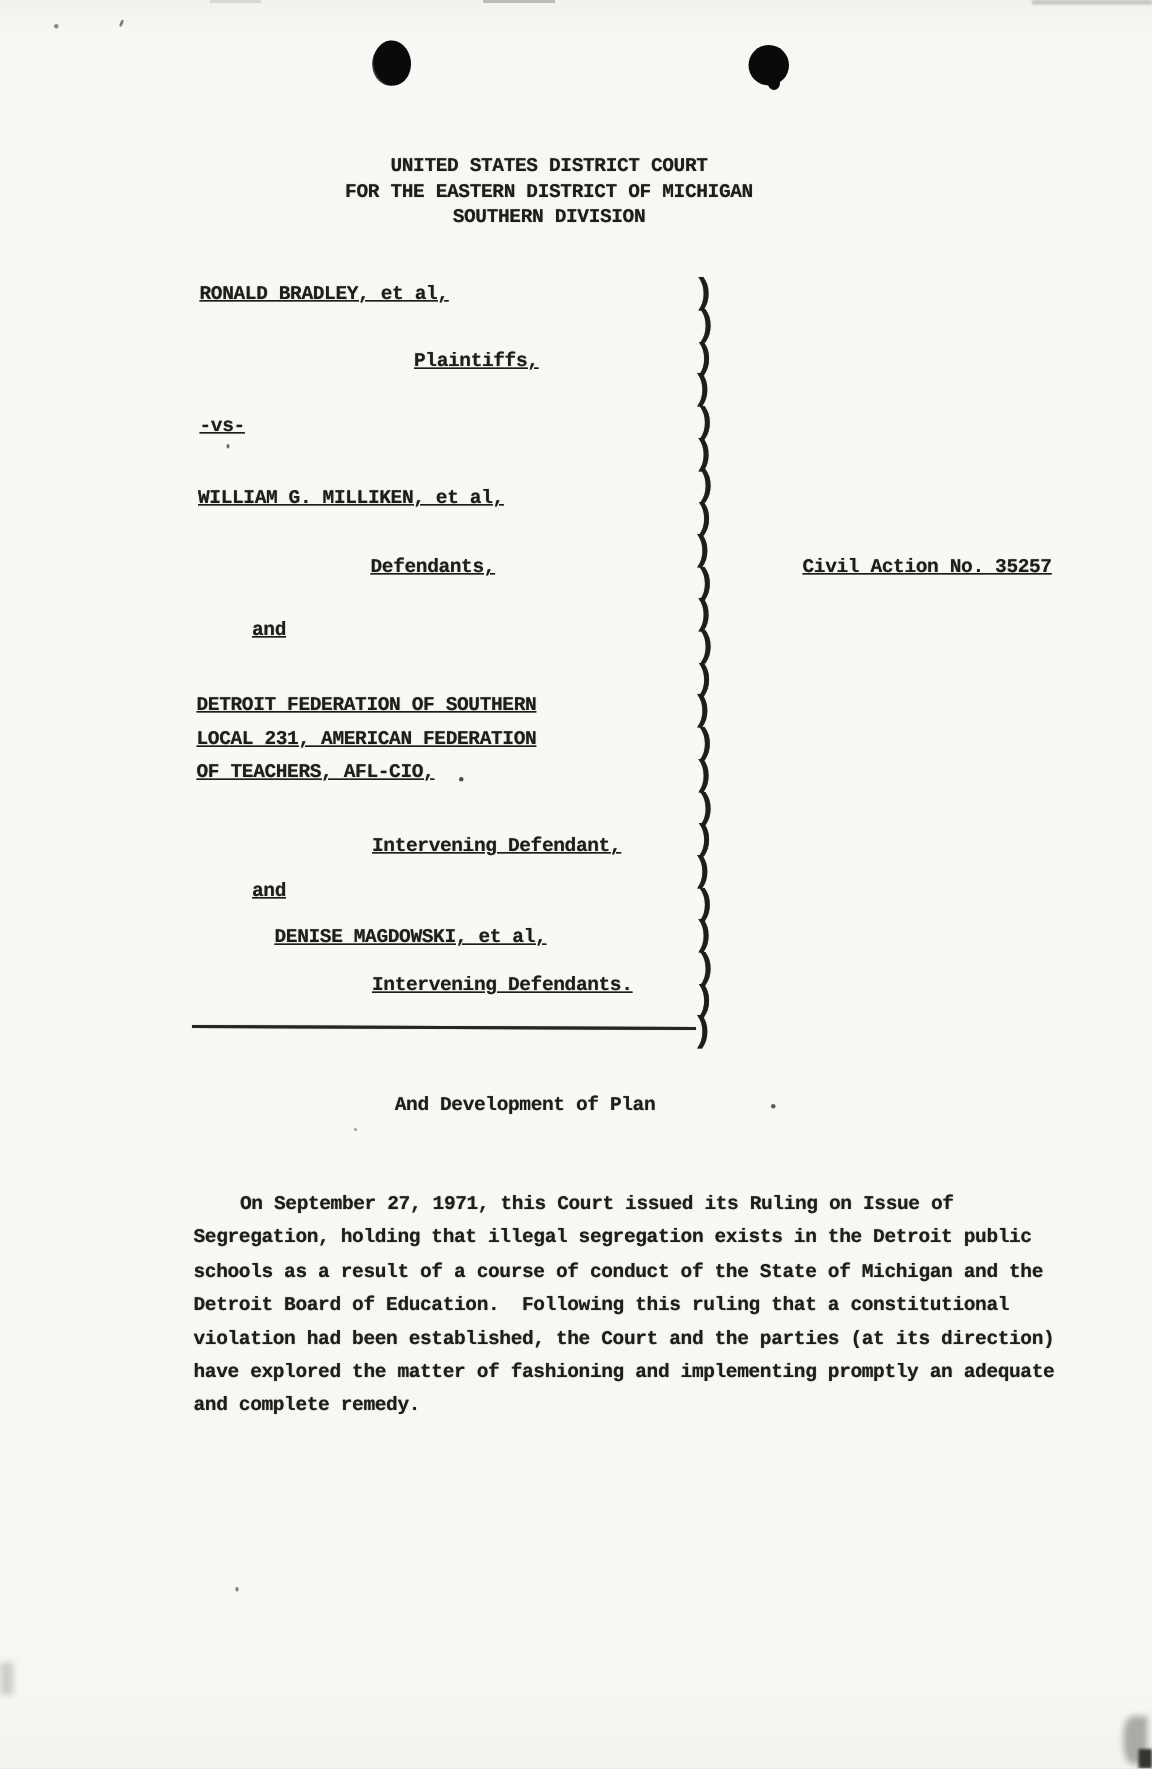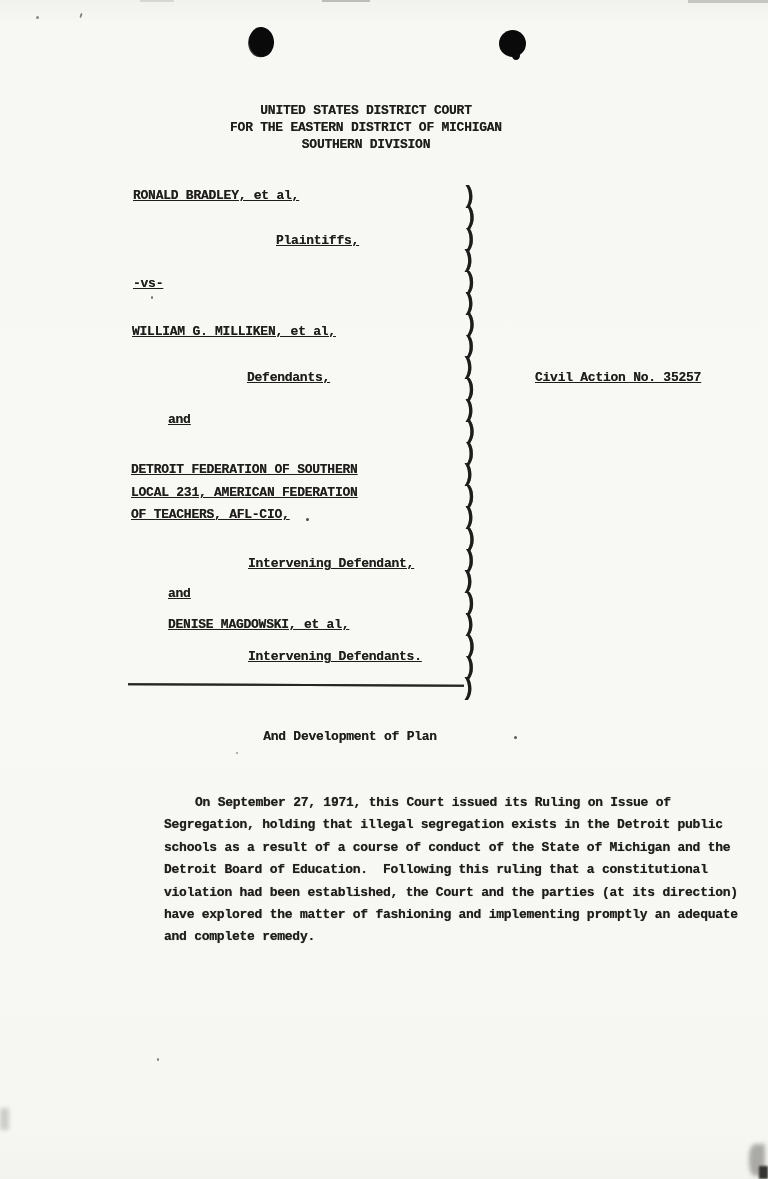--- a/index.html
+++ b/index.html
@@ -22,21 +22,21 @@
   .hole-right{left:499px;top:30px;width:27px;height:27px;}
   .hole-right::after{content:"";position:absolute;left:13px;top:21px;width:8px;height:9px;background:#0a0a0a;border-radius:50%;}
   .court-header{position:absolute;left:166px;top:102px;width:400px;text-align:center;line-height:17.2px;}
   .court-header div{white-space:pre;text-shadow:0 0 0.6px rgba(25,24,22,0.65);}
   .paren-col{position:absolute;left:462px;top:186px;display:flex;flex-direction:column;}
   .paren{font-size:24px;line-height:21.4px;font-weight:700;text-shadow:0 0 0.5px rgba(20,20,20,0.6);}
   .caption-rule{position:absolute;left:128px;top:684px;width:336px;height:2px;background:#262522;transform:rotate(0.25deg);box-shadow:0 0 0.5px rgba(30,30,28,0.8);}
   .doc-title{position:absolute;left:150px;top:727px;width:400px;text-align:center;line-height:19px;}
   .doc-title div{white-space:pre;text-shadow:0 0 0.6px rgba(25,24,22,0.65);}
   .body-para{position:absolute;left:129px;top:792px;line-height:22.4px;}
-  .body-para div{white-space:pre;text-shadow:0 0 0.7px rgba(25,24,22,0.7);margin-left:35px;}
+  .body-para div{white-space:pre;text-shadow:0 0 0.7px rgba(25,24,22,0.7);}
   .body-para .indent{padding-left:31px;}
   .speck{position:absolute;border-radius:50%;}
   .sp1{left:36px;top:16px;width:3px;height:3px;background:#8a8a86;}
   .sp2{left:80px;top:13px;width:2px;height:5px;background:#7d7d79;transform:rotate(20deg);}
   .sp3{left:151px;top:296px;width:2px;height:3px;background:#6e6e6a;}
   .sp4{left:306px;top:518px;width:3px;height:3px;background:#4c4b48;}
   .sp5{left:514px;top:736px;width:3px;height:3px;background:#5c5b58;}
   .sp6{left:236px;top:752px;width:2px;height:2px;background:#9a9a96;}
   .sp7{left:157px;top:1058px;width:2px;height:3px;background:#7b7b77;}
   .smudge{position:absolute;}
@@ -79,21 +79,21 @@
   <div class="t" style="left:248px;top:233px;margin-left:28px;">Plaintiffs,</div>
   <div class="t" style="left:133px;top:276px;">-vs-</div>
   <div class="t" style="left:132px;top:324px;">WILLIAM G. MILLIKEN, et al,</div>
   <div class="t" style="left:247px;top:370px;">Defendants,</div>
   <div class="t" style="left:168px;top:412px;">and</div>
   <div class="t" style="left:131px;top:462px;">DETROIT FEDERATION OF SOUTHERN</div>
   <div class="t" style="left:131px;top:485px;">LOCAL 231, AMERICAN FEDERATION</div>
   <div class="t" style="left:131px;top:507px;">OF TEACHERS, AFL-CIO,</div>
   <div class="t" style="left:248px;top:556px;">Intervening Defendant,</div>
   <div class="t" style="left:168px;top:586px;">and</div>
-  <div class="t" style="left:130px;top:617px;padding-left:38px;">DENISE MAGDOWSKI, et al,</div>
+  <div class="t" style="left:145px;top:617px;padding-left:38px;">DENISE MAGDOWSKI, et al,</div>
   <div class="t" style="left:248px;top:649px;">Intervening Defendants.</div>
 
   <div class="paren-col">
       <span class="paren" style="transform: translateX(0px);">)</span>
       <span class="paren" style="transform: translateX(1.3px);">)</span>
       <span class="paren" style="transform: translateX(0.4px);">)</span>
       <span class="paren" style="transform: translateX(-0.9px);">)</span>
       <span class="paren" style="transform: translateX(0.8px);">)</span>
       <span class="paren" style="transform: translateX(0px);">)</span>
       <span class="paren" style="transform: translateX(1.3px);">)</span>

